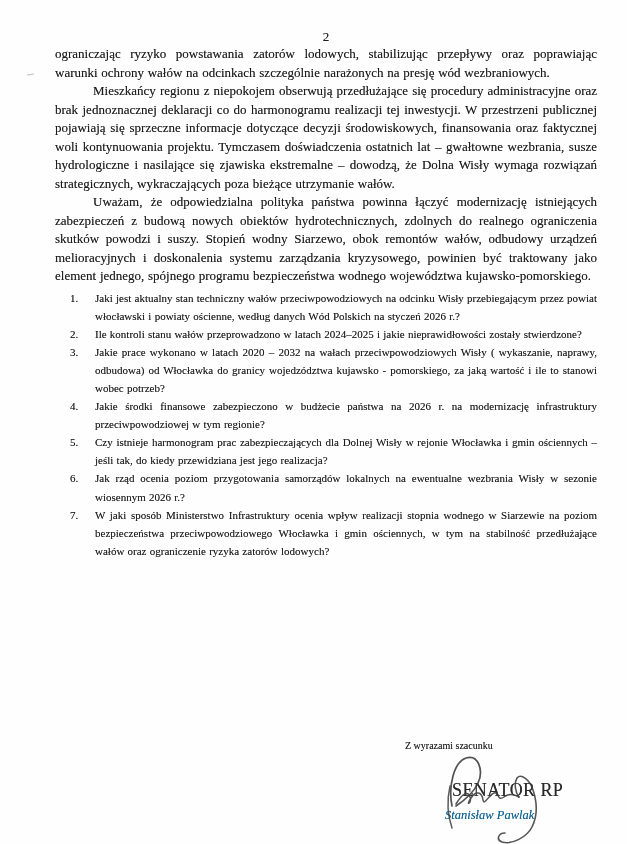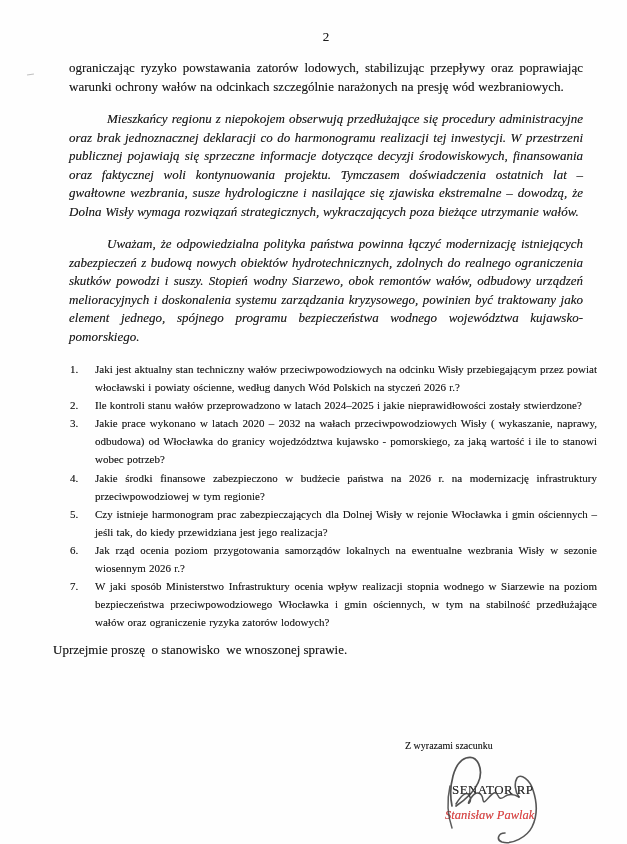--- a/index.html
+++ b/index.html
@@ -25,27 +25,27 @@
     width: 542px;
   }
   .page-number {
     text-align: center;
     font-size: 13px;
     line-height: 16px;
     width: 500px;
     margin: 0 auto;
   }
   p.para {
-    margin: 14px;
+    margin: 0;
     font-size: 13px;
     line-height: 18.5px;
     text-align: justify;
     word-spacing: 0.5px;
   }
-  p.indent { text-indent: 38px; font-style: italic; }
+  p.indent { text-indent: 38px; }
   .p1 { margin-top: 23px; }
   .p2 { margin-top: 12px; }
   .p3 { margin-top: 6px; }
   .p4 { margin-top: 6px; }
   ol.questions {
     margin: 3px 0 0 0;
     padding: 0;
     list-style: none;
     counter-reset: q;
     font-size: 11px;
@@ -75,33 +75,33 @@
     position: absolute;
     top: 738px;
     left: 405px;
     font-size: 10px;
     line-height: 16px;
   }
   .signer-title {
     position: absolute;
     top: 783px;
     left: 452px;
-    font-size: 13px;
+    font-size: 18px;
     letter-spacing: 0.4px;
     line-height: 14px;
     color: #2a2a2a;
   }
   .signer-name {
     position: absolute;
     top: 807px;
     left: 445px;
     font-size: 12.5px;
     font-style: italic;
     line-height: 16px;
-    color: #ef4444;
+    color: #0369a1;
   }
   svg.signature {
     position: absolute;
     top: 752px;
     left: 440px;
     z-index: 3;
   }
   .artifact-dash {
     position: absolute;
     top: 74px;
@@ -130,21 +130,20 @@
     <ol class="questions">
       <li>Jaki jest aktualny stan techniczny wałów przeciwpowodziowych na odcinku Wisły przebiegającym przez powiat włocławski i powiaty ościenne, według danych Wód Polskich na styczeń 2026 r.?</li>
       <li>Ile kontroli stanu wałów przeprowadzono w latach 2024–2025 i jakie nieprawidłowości zostały stwierdzone?</li>
       <li>Jakie prace wykonano w latach 2020 – 2032 na wałach przeciwpowodziowych Wisły ( wykaszanie, naprawy, odbudowa) od Włocławka do granicy wojedzództwa kujawsko - pomorskiego, za jaką wartość i ile to stanowi wobec potrzeb?</li>
       <li>Jakie środki finansowe zabezpieczono w budżecie państwa na 2026 r. na modernizację infrastruktury przeciwpowodziowej w tym regionie?</li>
       <li>Czy istnieje harmonogram prac zabezpieczających dla Dolnej Wisły w rejonie Włocławka i gmin ościennych – jeśli tak, do kiedy przewidziana jest jego realizacja?</li>
       <li>Jak rząd ocenia poziom przygotowania samorządów lokalnych na ewentualne wezbrania Wisły w sezonie wiosennym 2026 r.?</li>
       <li>W jaki sposób Ministerstwo Infrastruktury ocenia wpływ realizacji stopnia wodnego w Siarzewie na poziom bezpieczeństwa przeciwpowodziowego Włocławka i gmin ościennych, w tym na stabilność przedłużające wałów oraz ograniczenie ryzyka zatorów lodowych?</li>
     </ol>
 
-    <p class="closing">Uprzejmie proszę  o stanowisko  we wnoszonej sprawie.</p>
   </div>
 
   <div class="salutation">Z wyrazami szacunku</div>
 
   <div class="signer-title">SENATOR RP</div>
 
   <div class="signer-name">Stanisław Pawlak</div>
 
   <svg class="signature" width="110" height="92" viewBox="0 0 110 92" fill="none">
 

